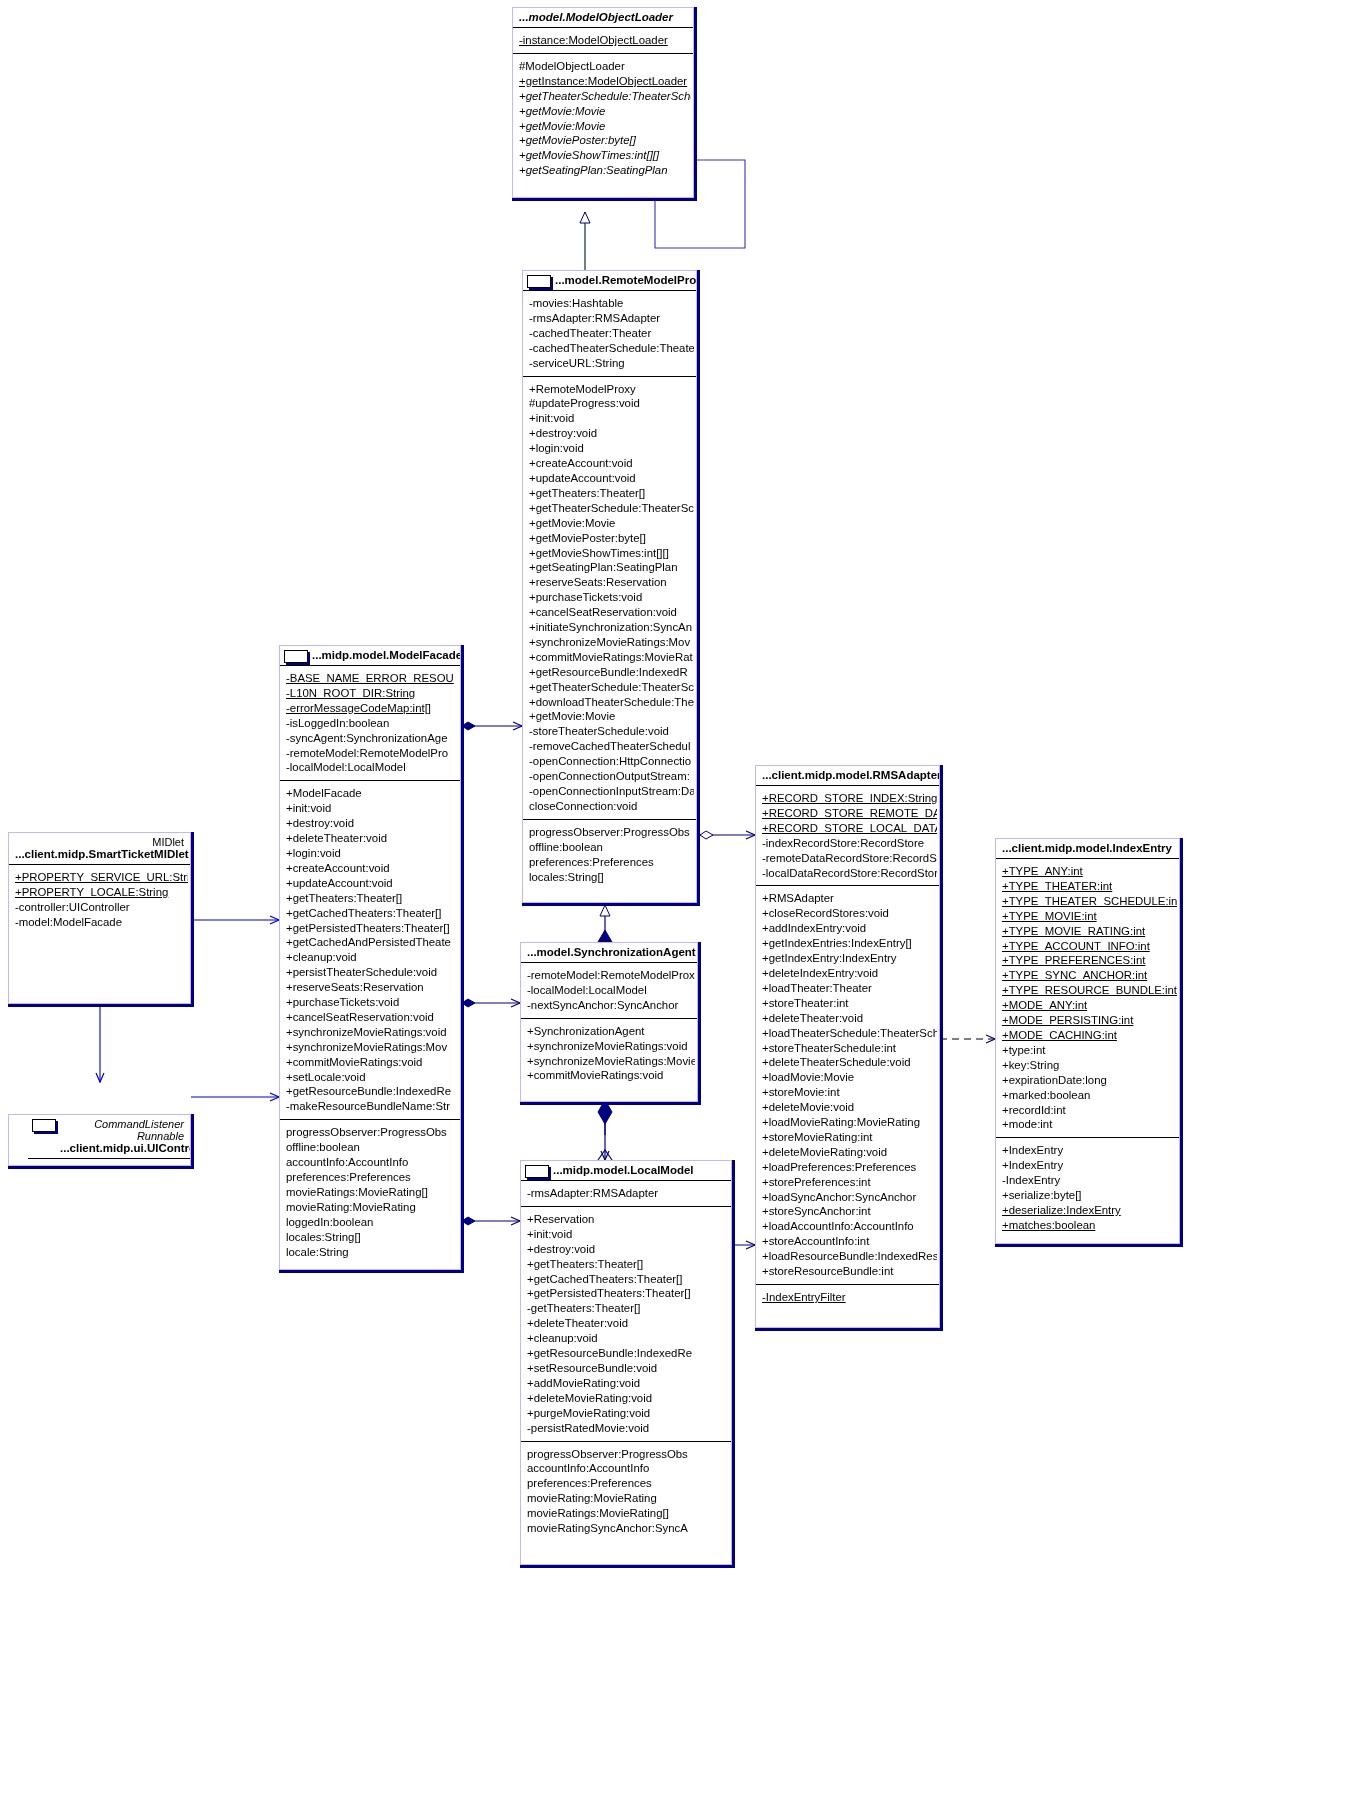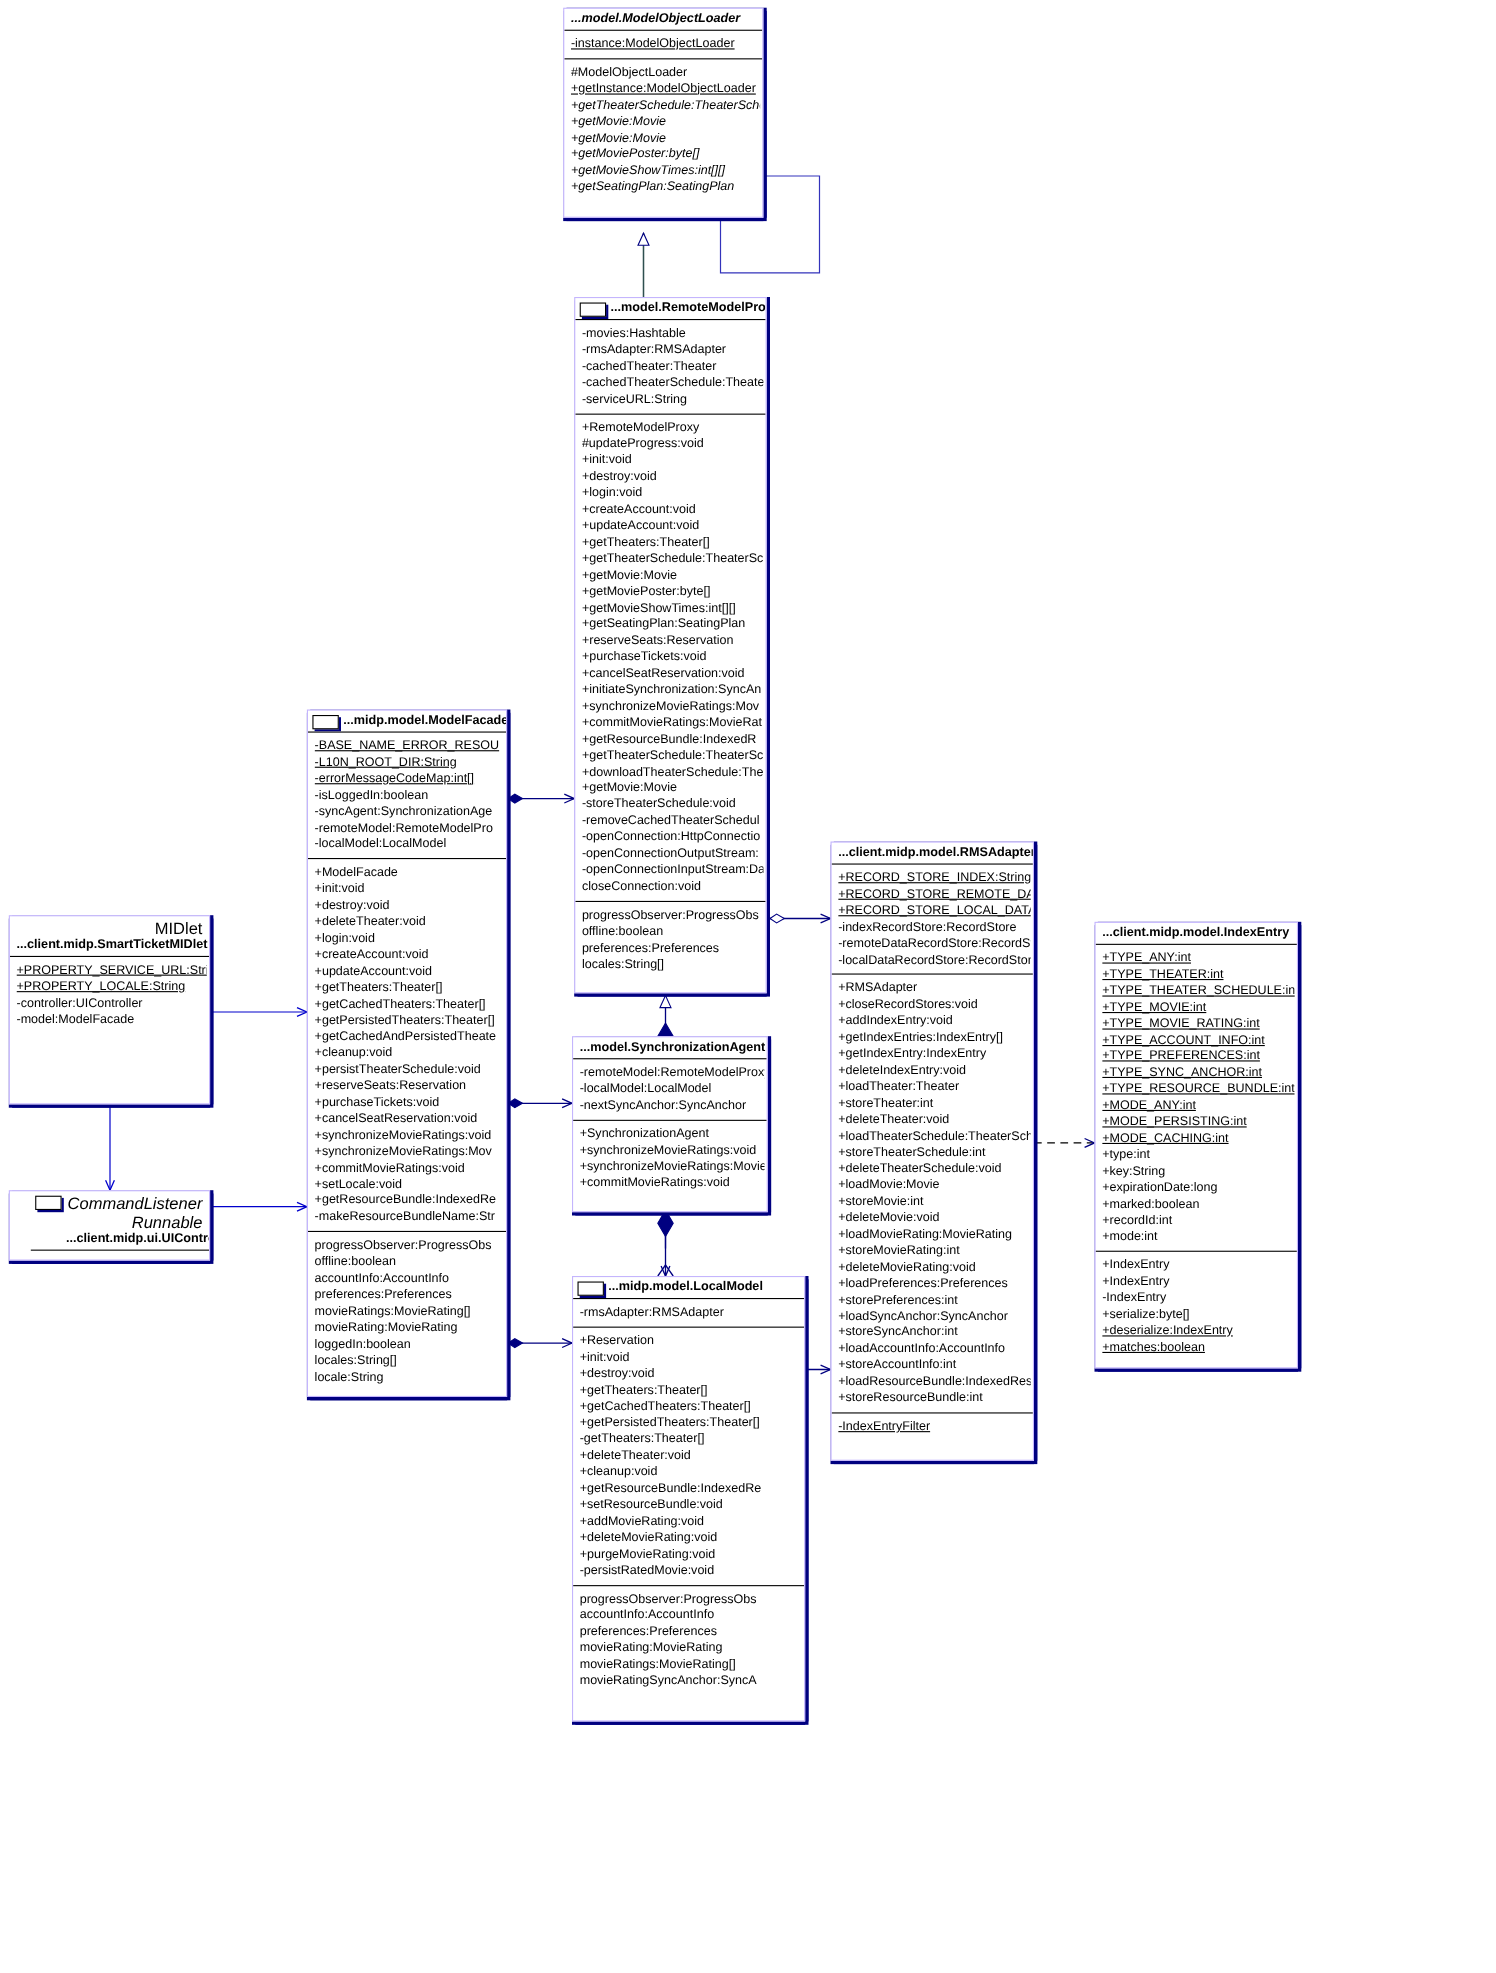--- a/index.html
+++ b/index.html
@@ -46,21 +46,21 @@
     font-weight: bold;
     font-size: 11.5px;
     white-space: nowrap;
     overflow: hidden;
   }
   .cls-header.italic { font-style: italic; }
   .cls-stereo {
     display: block;
     font-weight: normal;
     font-style: italic;
-    font-size: 15px;
+    font-size: 11px;
     text-align: right;
     white-space: nowrap;
   }
   .cls-stereo.plainright {
     font-style: normal;
   }
   .cls-compartment {
     padding: 5px 2px 5px 6px;
     border-bottom: 1px solid #000000;
     overflow: hidden;
@@ -307,21 +307,21 @@
       <span>...client.midp.SmartTicketMIDlet</span>
     </div>
     <div class="cls-compartment">
       <div class="member static">+PROPERTY_SERVICE_URL:Strin</div>
       <div class="member static">+PROPERTY_LOCALE:String</div>
       <div class="member">-controller:UIController</div>
       <div class="member">-model:ModelFacade</div>
     </div>
   </div>
 
-  <div class="uml-class shadowed" id="box-ui-controller" style="left:8px; top:1082px; width:183px; height:64px;padding-left:19px;">
+  <div class="uml-class shadowed" id="box-ui-controller" style="left:8px; top:1114px; width:183px; height:52px;padding-left:19px;">
     <div class="cls-header has-icon">
       <span class="comp-icon"></span>
       <span class="cls-stereo" style="white-space:pre;">CommandListener
 Runnable</span>
       <span>...client.midp.ui.UIController</span>
     </div>
   </div>
 
   <div class="uml-class shadowed" id="box-synchronization-agent" style="left:520px; top:942px; width:178px; height:160px;">
     <div class="cls-header">...model.SynchronizationAgent</div>

